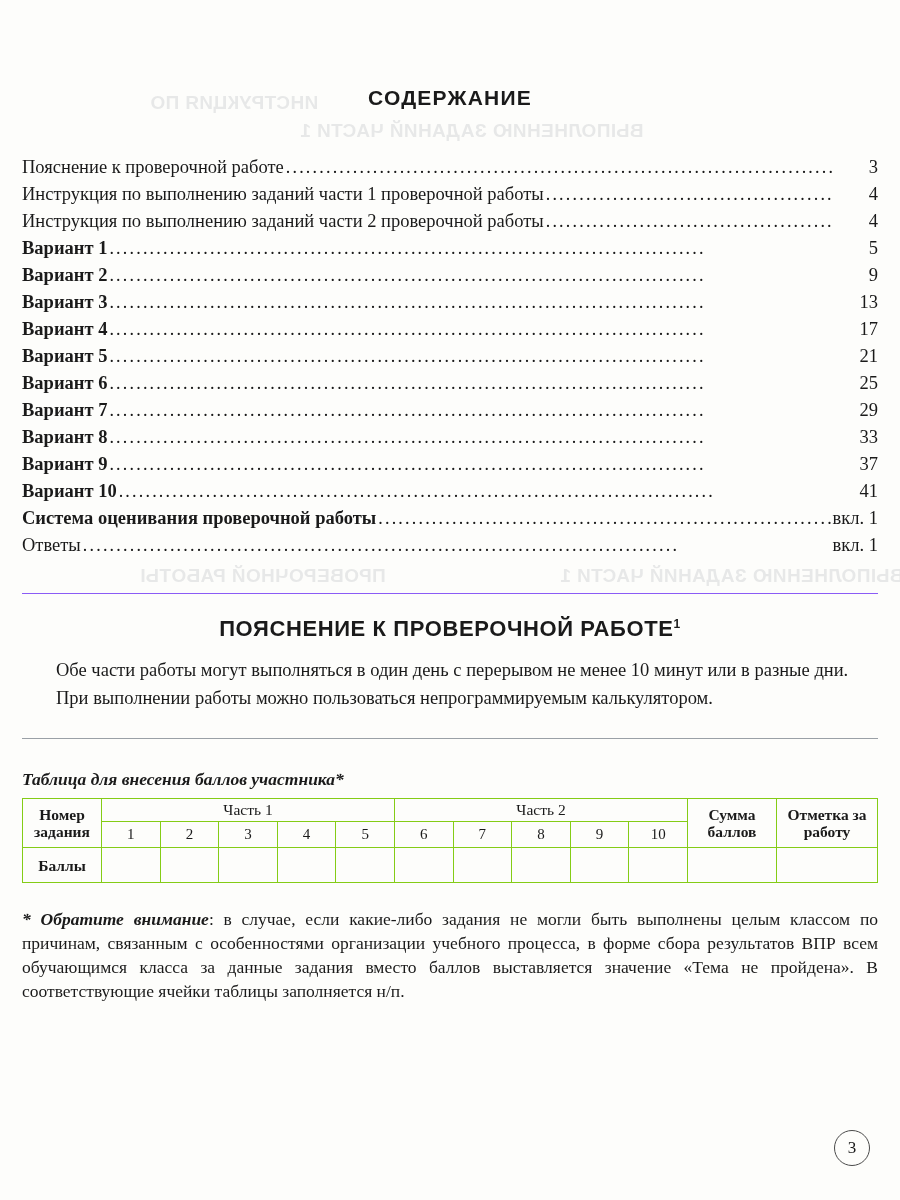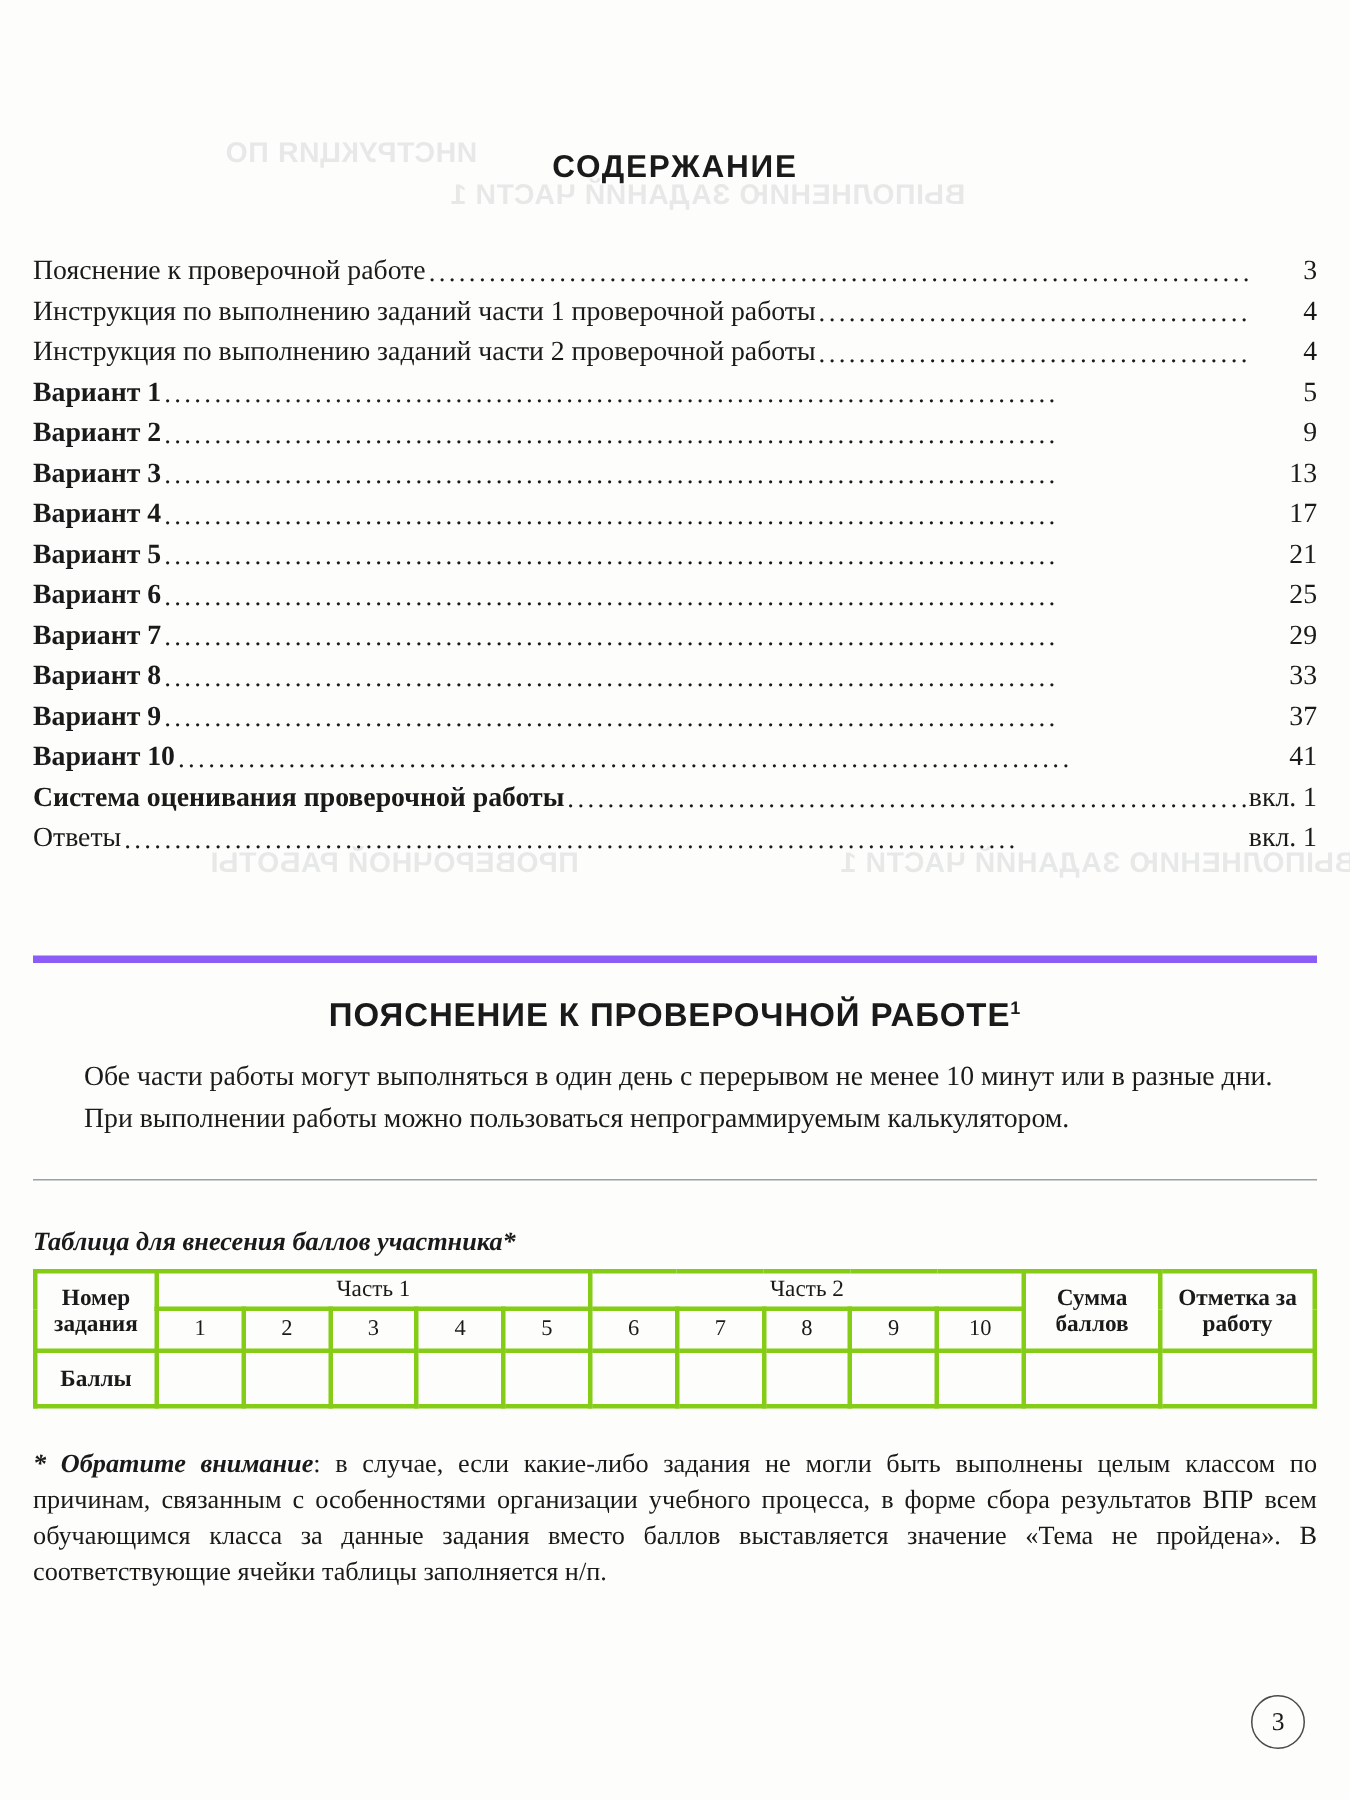--- a/index.html
+++ b/index.html
@@ -35,21 +35,21 @@
     white-space: nowrap;
   }
   .ghost-1 { top: 92px; left: 150px; font-size: 19px; }
   .ghost-2 { top: 120px; left: 300px; font-size: 19px; }
   .ghost-3 { top: 565px; left: 140px; font-size: 19px; }
   .ghost-4 { top: 565px; left: 560px; font-size: 19px; }
 
   .content {
     position: absolute;
     left: 22px;
-    top: 16px;
+    top: 2px;
     width: 856px;
     height: 856px;
   }
 
   h1.toc-title {
     font-family: "Liberation Sans", sans-serif;
     font-size: 21px;
     font-weight: 700;
     text-align: center;
     letter-spacing: 1.2px;
@@ -79,23 +79,23 @@
     font-size: 18px;
   }
   .toc-row .page-no {
     flex: 0 0 auto;
     text-align: right;
     min-width: 42px;
   }
   .toc-row.bold .label { font-weight: 700; }
 
   .section-block {
-    border-top: 5px solid #8b5cf6;
+    border-top: 1px solid #8b5cf6;
     border-bottom: 1px solid #9aa0a6;
-    margin-top: 64px;
+    margin-top: 34px;
     padding: 22px 0 24px 0;
   }
 
   h2.section-title {
     font-family: "Liberation Sans", sans-serif;
     font-size: 22px;
     font-weight: 700;
     text-align: center;
     letter-spacing: 0.6px;
     margin: 0 0 16px 0;
@@ -121,21 +121,21 @@
     margin: 30px 0 8px 0;
   }
 
   table.scores {
     border-collapse: collapse;
     width: 856px;
     table-layout: fixed;
     font-size: 15px;
   }
   table.scores td, table.scores th {
-    border: 3px solid #84cc16;
+    border: 1px solid #84cc16;
     text-align: center;
     vertical-align: middle;
     font-weight: 400;
     padding: 0;
     height: 25px;
     font-family: Liberation Serif, serif;
   }
   table.scores .hdr-part {
     font-size: 15.5px;
     height: 22px;

